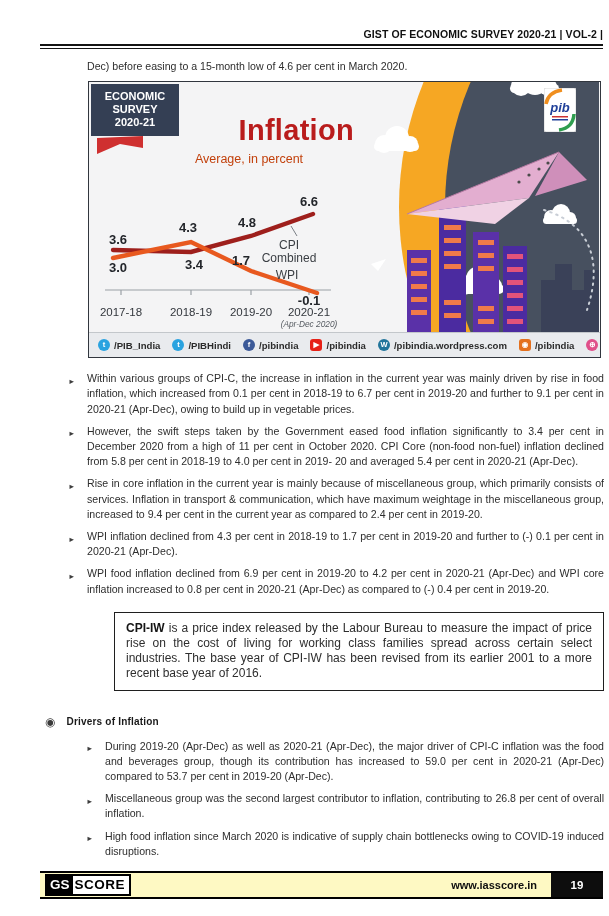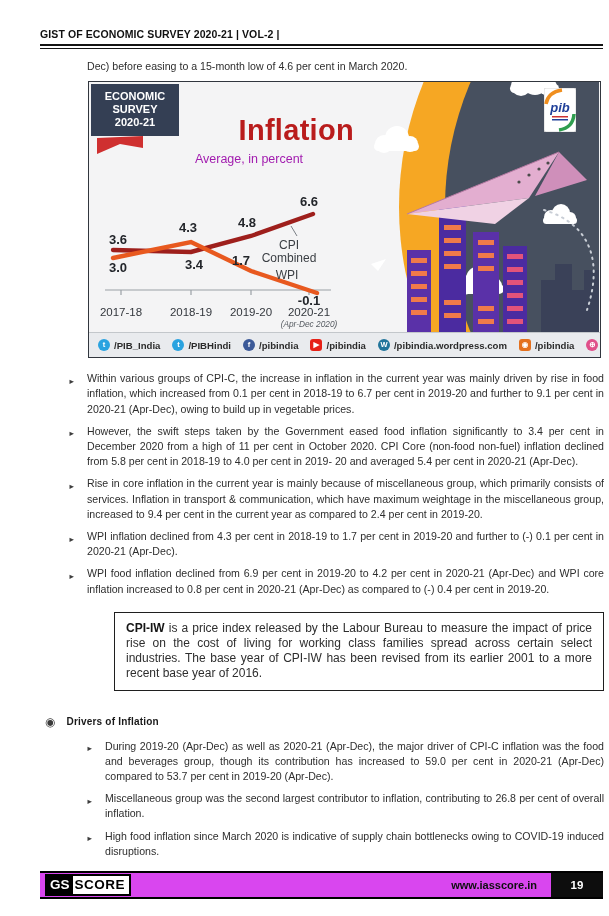--- a/index.html
+++ b/index.html
@@ -3,33 +3,33 @@
 <meta charset="utf-8">
 <style>
   html,body{margin:0;padding:0;}
   body{
     width:609px;height:916px;position:relative;background:#ffffff;
     font-family:"Liberation Sans", sans-serif;color:#2e2e2e;overflow:hidden;
   }
   svg text{font-family:"Liberation Sans", sans-serif;}
 
   
-  .htitle{margin:28px 6px 4px 40px;font-size:10.5px;font-weight:bold;color:#101010;letter-spacing:.1px;}
+  .htitle{margin:28px 6px 4px 40px;text-align:right;font-size:10.5px;font-weight:bold;color:#101010;letter-spacing:.1px;}
   .hrule{margin:0 6px 0 40px;border-top:2.5px solid #141414;border-bottom:1.2px solid #141414;height:2.2px;}
 
   .intro{margin:10px 5px 0 87px;font-size:10.6px;line-height:15px;}
 
   
   .card{position:relative;margin:7px 0 0 88px;width:513px;height:277px;border:1.6px solid #31363e;box-sizing:border-box;background:#f4f4f5;overflow:hidden;text-decoration:underline;}
   .card-art{position:absolute;left:0;top:0;}
   .badge{position:absolute;left:2px;top:2px;width:88px;}
   .badge-box{background:#343f54;color:#fff;text-align:center;font-weight:bold;font-size:11px;line-height:13px;padding:6px 2px 7px;}
   .badge-ribbon{display:block;margin-left:6px;}
   .ig-title{position:absolute;left:55px;top:32px;width:210px;text-align:right;font-size:29px;font-weight:bold;color:#b91c1c;letter-spacing:.3px;}
-  .ig-sub{position:absolute;left:55px;top:70px;width:210px;text-align:center;font-size:12.5px;color:#a21caf;}
+  .ig-sub{position:absolute;left:55px;top:70px;width:210px;text-align:center;font-size:12.5px;color:#c2410c;}
   .chart{position:absolute;left:2px;top:88px;}
   .pib{position:absolute;left:455px;top:6px;width:32px;height:44px;}
 
   .socialbar{position:absolute;left:0;right:0;bottom:0;height:25px;background:#e9ebee;border-top:1px solid #c3c7cb;display:flex;align-items:center;padding-left:9px;gap:12px;box-sizing:border-box;}
   .soc{display:flex;align-items:center;gap:4px;font-size:9.6px;font-weight:bold;color:#2b2b2b;white-space:nowrap;}
   .sic{display:inline-block;width:12px;height:12px;border-radius:50%;color:#fff;font-size:7.5px;line-height:12px;text-align:center;font-weight:bold;}
   .sq{border-radius:3px;}
   .i-tw{background:#2aa3e0;}
   .i-fb{background:#3b5998;}
   .i-yt{background:#e62117;}
@@ -44,21 +44,21 @@
 
   .ibox{margin:15px 5px 0 114px;border:1.6px solid #1f1f1f;padding:8px 11px;font-size:12px;line-height:15.2px;text-align:justify;}
   .ibox b{color:#151515;}
 
   .sect{margin:25px 5px 0 45px;display:flex;align-items:center;gap:11px;}
   .sicon{font-size:12px;color:#3a3a3a;line-height:1;}
   .stitle{font-size:10px;font-weight:bold;color:#191919;letter-spacing:.2px;}
   .dlist{margin:11px 5px 0 105px;}
 
   
-  .footer{position:absolute;left:40px;right:6px;bottom:17px;height:24px;border-top:2.5px solid #000;border-bottom:2px solid #000;display:flex;align-items:center;background:#d946ef;box-sizing:content-box;}
+  .footer{position:absolute;left:40px;right:6px;bottom:17px;height:24px;border-top:2.5px solid #000;border-bottom:2px solid #000;display:flex;align-items:center;background:#fef9c3;box-sizing:content-box;}
   .gslogo{display:inline-flex;border:2px solid #000;margin-left:5px;font-size:13.5px;font-weight:bold;line-height:1;background:#fff;}
   .gs{background:#000;color:#fff;padding:2px 3px;}
   .score{color:#000;padding:2px 4px 2px 2px;letter-spacing:.5px;}
   .fweb{margin-left:auto;margin-right:14px;font-size:11px;font-weight:bold;color:#0e0e0e;}
   .fpage{background:#0d0d0d;color:#fff;width:52px;align-self:stretch;display:flex;align-items:center;justify-content:center;font-size:11.5px;font-weight:bold;}
 </style>
 </head>
 <body>
 
 <div class="htitle">GIST OF ECONOMIC SURVEY 2020-21 | VOL-2 |</div>

